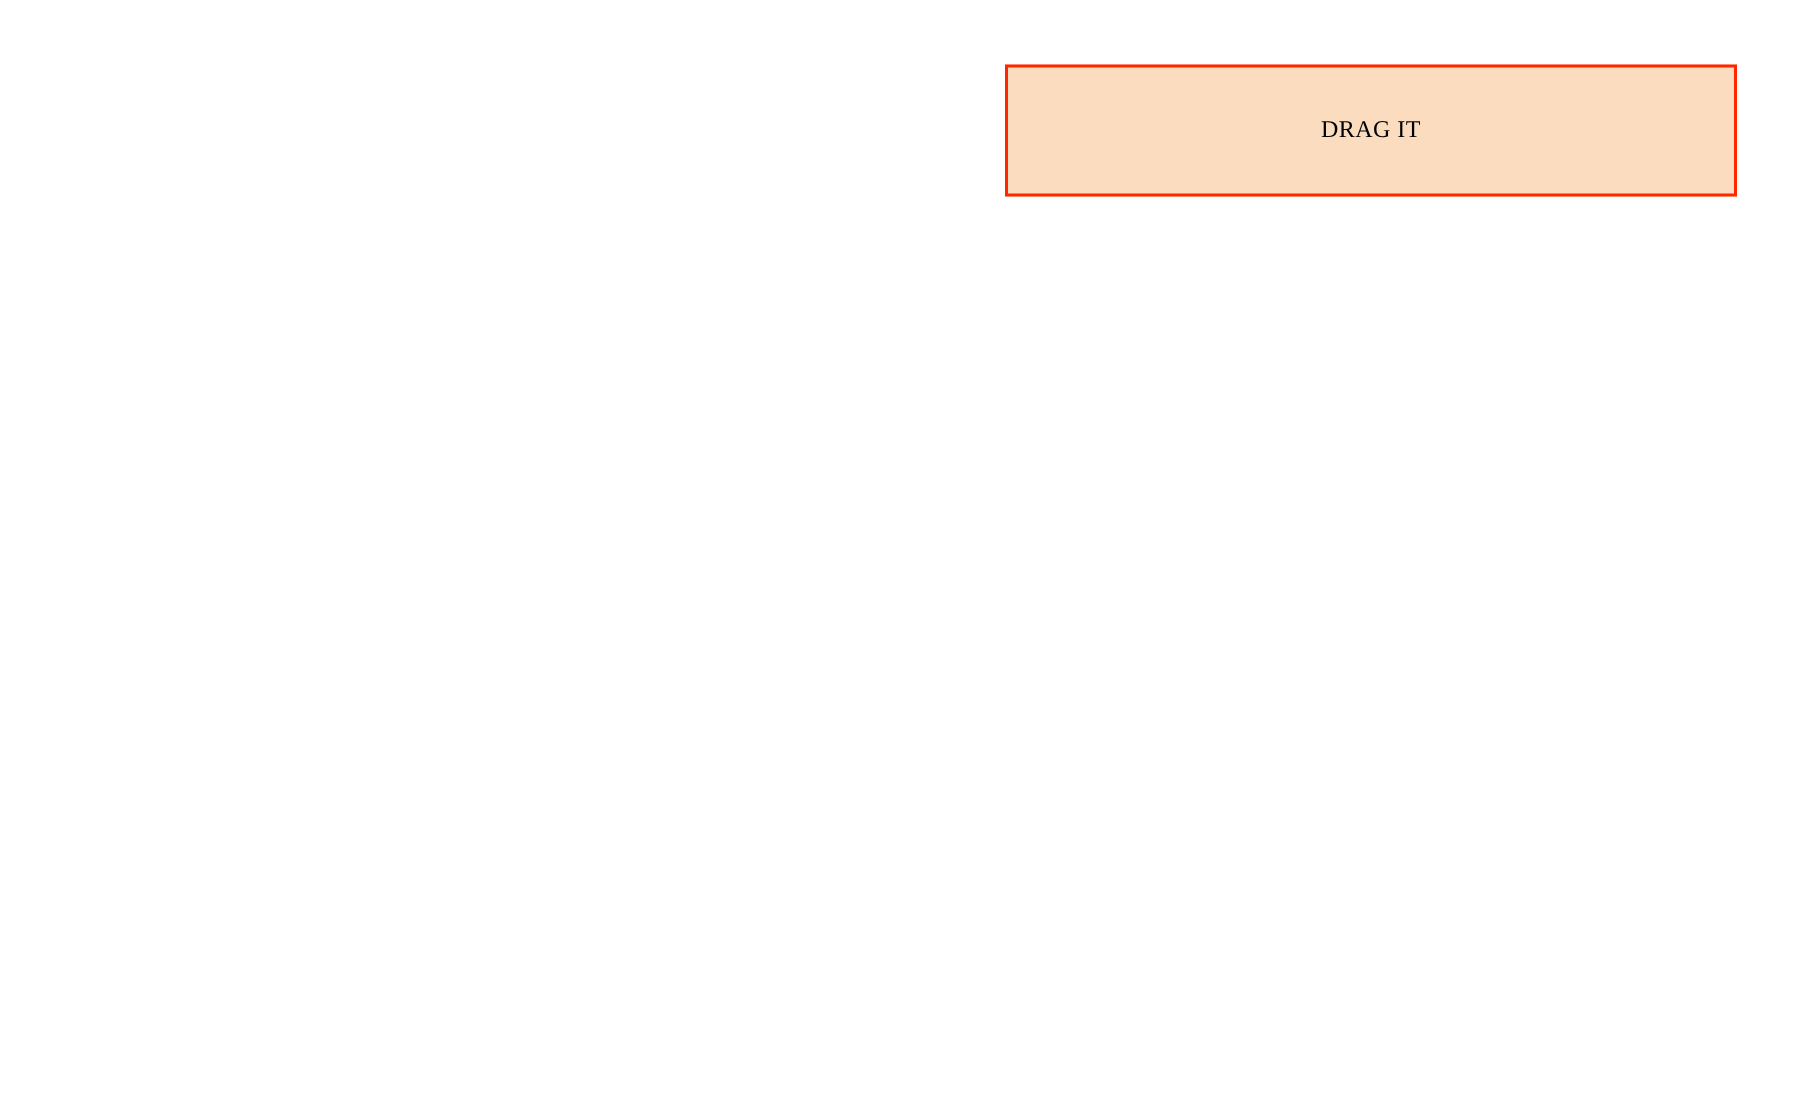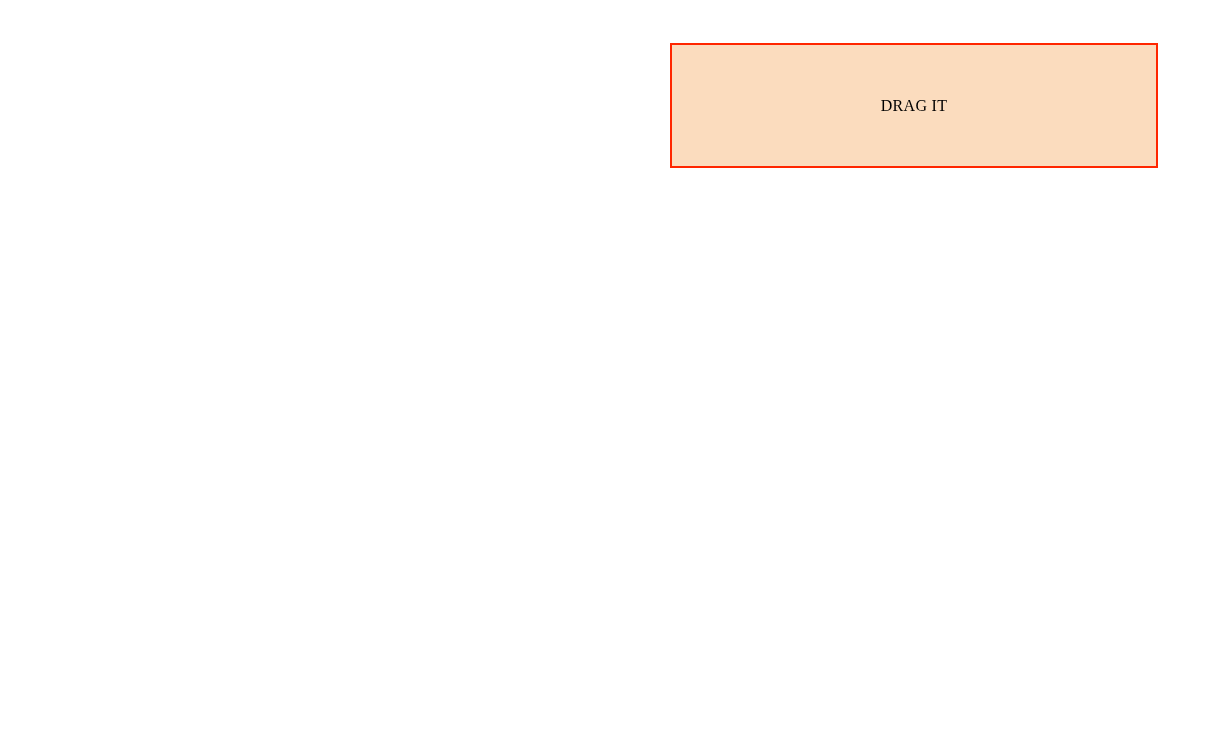--- a/index.html
+++ b/index.html
@@ -12,21 +12,21 @@
       height: 744px;
       background: #ffffff;
       position: relative;
       font-family: "Times New Roman", Times, serif;
     }
     .drag-box {
       position: absolute;
       left: 670px;
       top: 43px;
       width: 488px;
-      height: 125px;
+      height: 88px;
       background: #fbdcbe;
       border: 2px solid #ff2600;
       display: flex;
       align-items: center;
       justify-content: center;
       cursor: move;
       user-select: none;
     }
     .drag-label {
       font-size: 16px;

